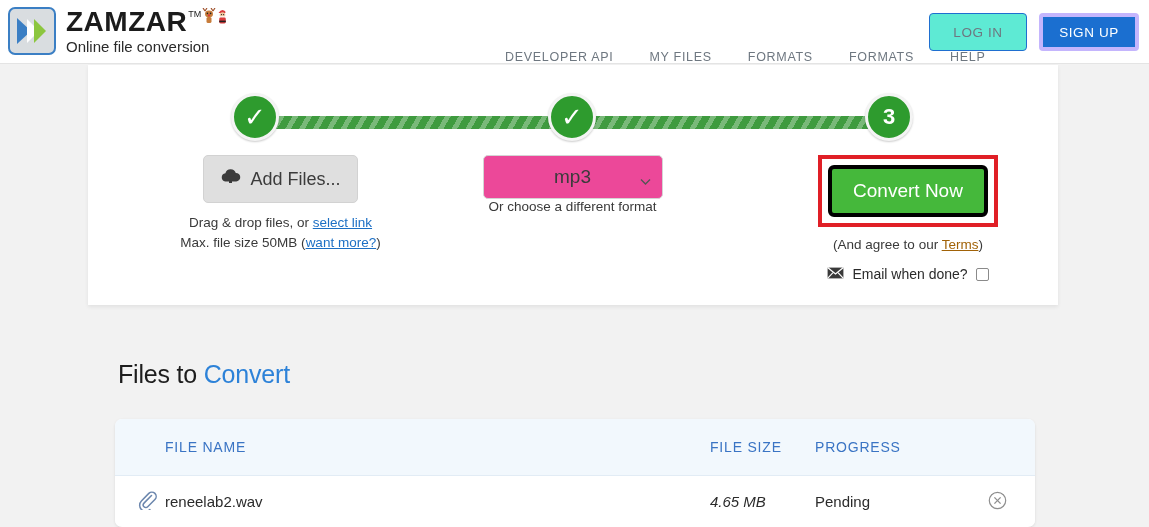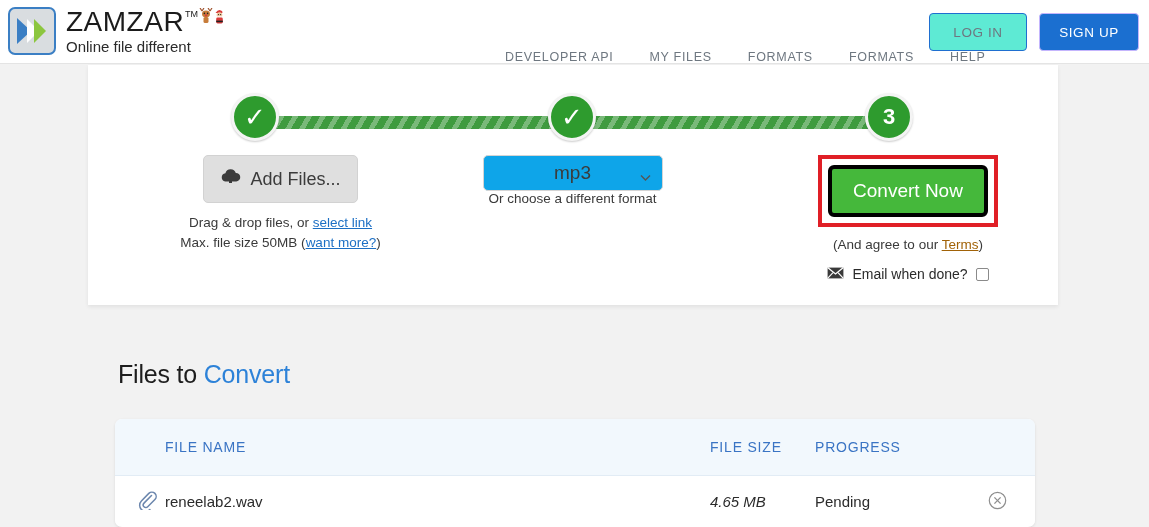--- a/index.html
+++ b/index.html
@@ -26,21 +26,21 @@
   .logo-mark {
     width: 48px; height: 48px; border-radius: 7px;
     border: 2px solid #3b7fc4;
     background: #d9dde0;
     display: flex; align-items: center; justify-content: center;
     flex: none;
   }
   .logo-text-block { line-height: 1; }
   .logo-word-row { display: flex; align-items: flex-start; }
   .logo-word {
-    font-size: 28px; font-weight: normal; letter-spacing: 0.5px;
+    font-size: 28px; font-weight: bold; letter-spacing: 0.5px;
     color: #1b1b1b; font-family: "Liberation Sans", sans-serif;
   }
   .logo-tm { font-size: 9px; color: #1b1b1b; margin-top: 2px; margin-left: 1px; }
   .mascots { display: flex; align-items: flex-end; margin-left: 1px; margin-bottom: 1px; }
   .logo-tagline {
     font-size: 15px; color: #2a2a2a; margin-top: 3px;
     font-family: "Liberation Sans", sans-serif;
   }
   .nav {
     position: absolute; left: 505px; top: 0; height: 64px;
@@ -50,21 +50,21 @@
     font-size: 12.5px; letter-spacing: 0.7px; color: #6e7780;
     text-decoration: none; white-space: nowrap; cursor: pointer;
   }
   .auth { position: absolute; right: 10px; top: 13px; display: flex; gap: 12px; }
   .btn-login {
     width: 98px; height: 38px; border: 1px solid #1f6fd0; border-radius: 4px;
     background: #5eead4; color: #6e7780; font-size: 13.5px; letter-spacing: 0.6px;
     display: flex; align-items: center; justify-content: center; cursor: pointer;
   }
   .btn-signup {
-    width: 100px; height: 38px; border: 1px solid #c4b5fd; border-radius: 4px;
+    width: 100px; height: 38px; border: 4px solid #c4b5fd; border-radius: 4px;
     background: #1b6fd0; color: #fff; font-size: 13.5px; letter-spacing: 0.6px;
     display: flex; align-items: center; justify-content: center; cursor: pointer;
   }
 
   
   .card {
     position: absolute; left: 88px; top: 65px;
     width: 970px; height: 240px;
     background: #ffffff;
     box-shadow: 0 2px 4px rgba(0,0,0,0.07);
@@ -104,22 +104,22 @@
     background: #dfdfdf; border: 1px solid #d2d2d2; border-radius: 5px;
     display: flex; align-items: center; justify-content: center; gap: 9px;
     font-size: 18px; color: #3b3b3b; cursor: pointer;
   }
   .hint {
     font-size: 13.5px; color: #3a3a3a; margin-top: 10px; line-height: 20px;
   }
   .hint a { color: #1c6fc4; text-decoration: underline; cursor: pointer; }
 
   .format-select {
-    width: 180px; height: 36px; margin: 0 auto;
-    background: #0ea5e9; border: 1px solid #d4d4d4; border-radius: 5px;
+    width: 180px; height: 44px; margin: 0 auto;
+    background: #ec4899; border: 1px solid #d4d4d4; border-radius: 5px;
     display: flex; align-items: center; justify-content: center;
     position: relative; cursor: pointer;
   }
   .format-value { font-size: 19px; color: #3b3b3b; }
   .chevron {
     position: absolute; right: 12px; top: 50%; transform: translateY(-50%);
     width: 10px; height: 10px;
   }
   .sub-hint { font-size: 13.5px; color: #3a3a3a; }
 
@@ -211,21 +211,21 @@
               <circle cx="10.6" cy="4.6" r="1.2" fill="#fff"></circle>
               <circle cx="6.5" cy="7" r="2.8" fill="#f0c8a0"></circle>
               <circle cx="5.5" cy="6.6" r="0.6" fill="#222"></circle>
               <circle cx="7.6" cy="6.6" r="0.6" fill="#222"></circle>
               <path d="M3.7 8.3 Q6.5 11.6 9.3 8.3 Z" fill="#ffffff"></path>
               <rect x="3.2" y="9.5" width="6.6" height="6" rx="1.4" fill="#d93b3b"></rect>
               <rect x="3.2" y="12.6" width="6.6" height="1.6" fill="#222"></rect>
             </svg>
           </span>
         </div>
-        <div class="logo-tagline">Online file different</div>
+        <div class="logo-tagline">Online file conversion</div>
       </div>
     </div>
 
     <nav class="nav">
       <a class="nav-item">DEVELOPER API</a>
       <a class="nav-item">MY FILES</a>
       <a class="nav-item">FORMATS</a>
       <a class="nav-item">FORMATS</a>
       <a class="nav-item">HELP</a>
     </nav>

